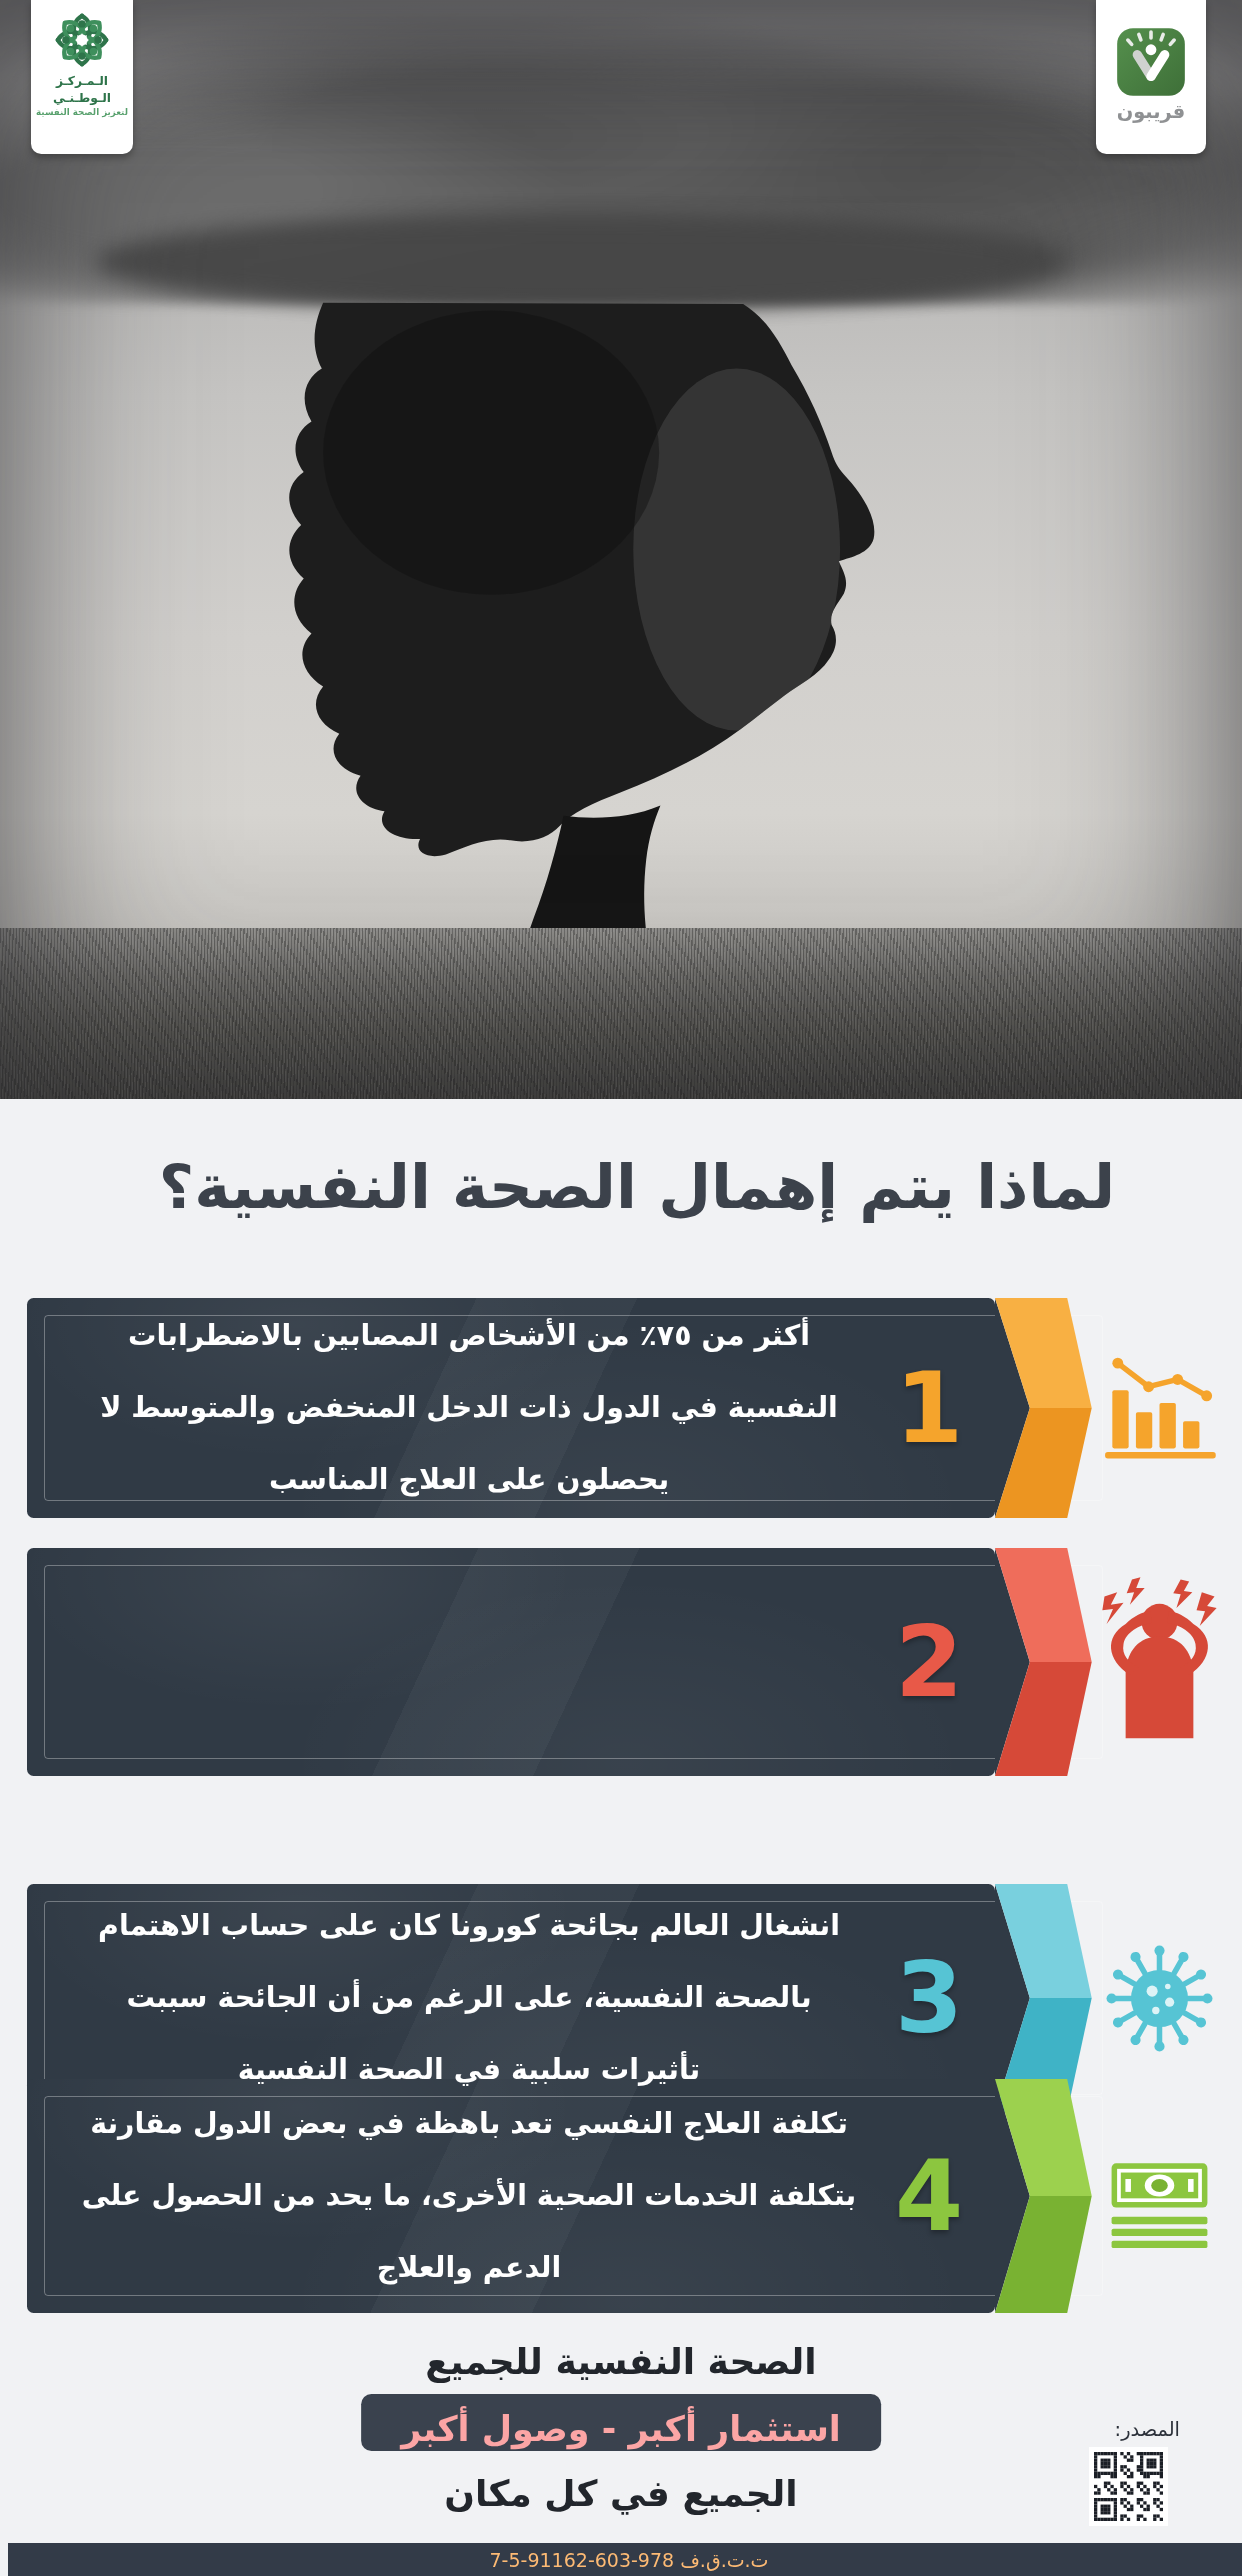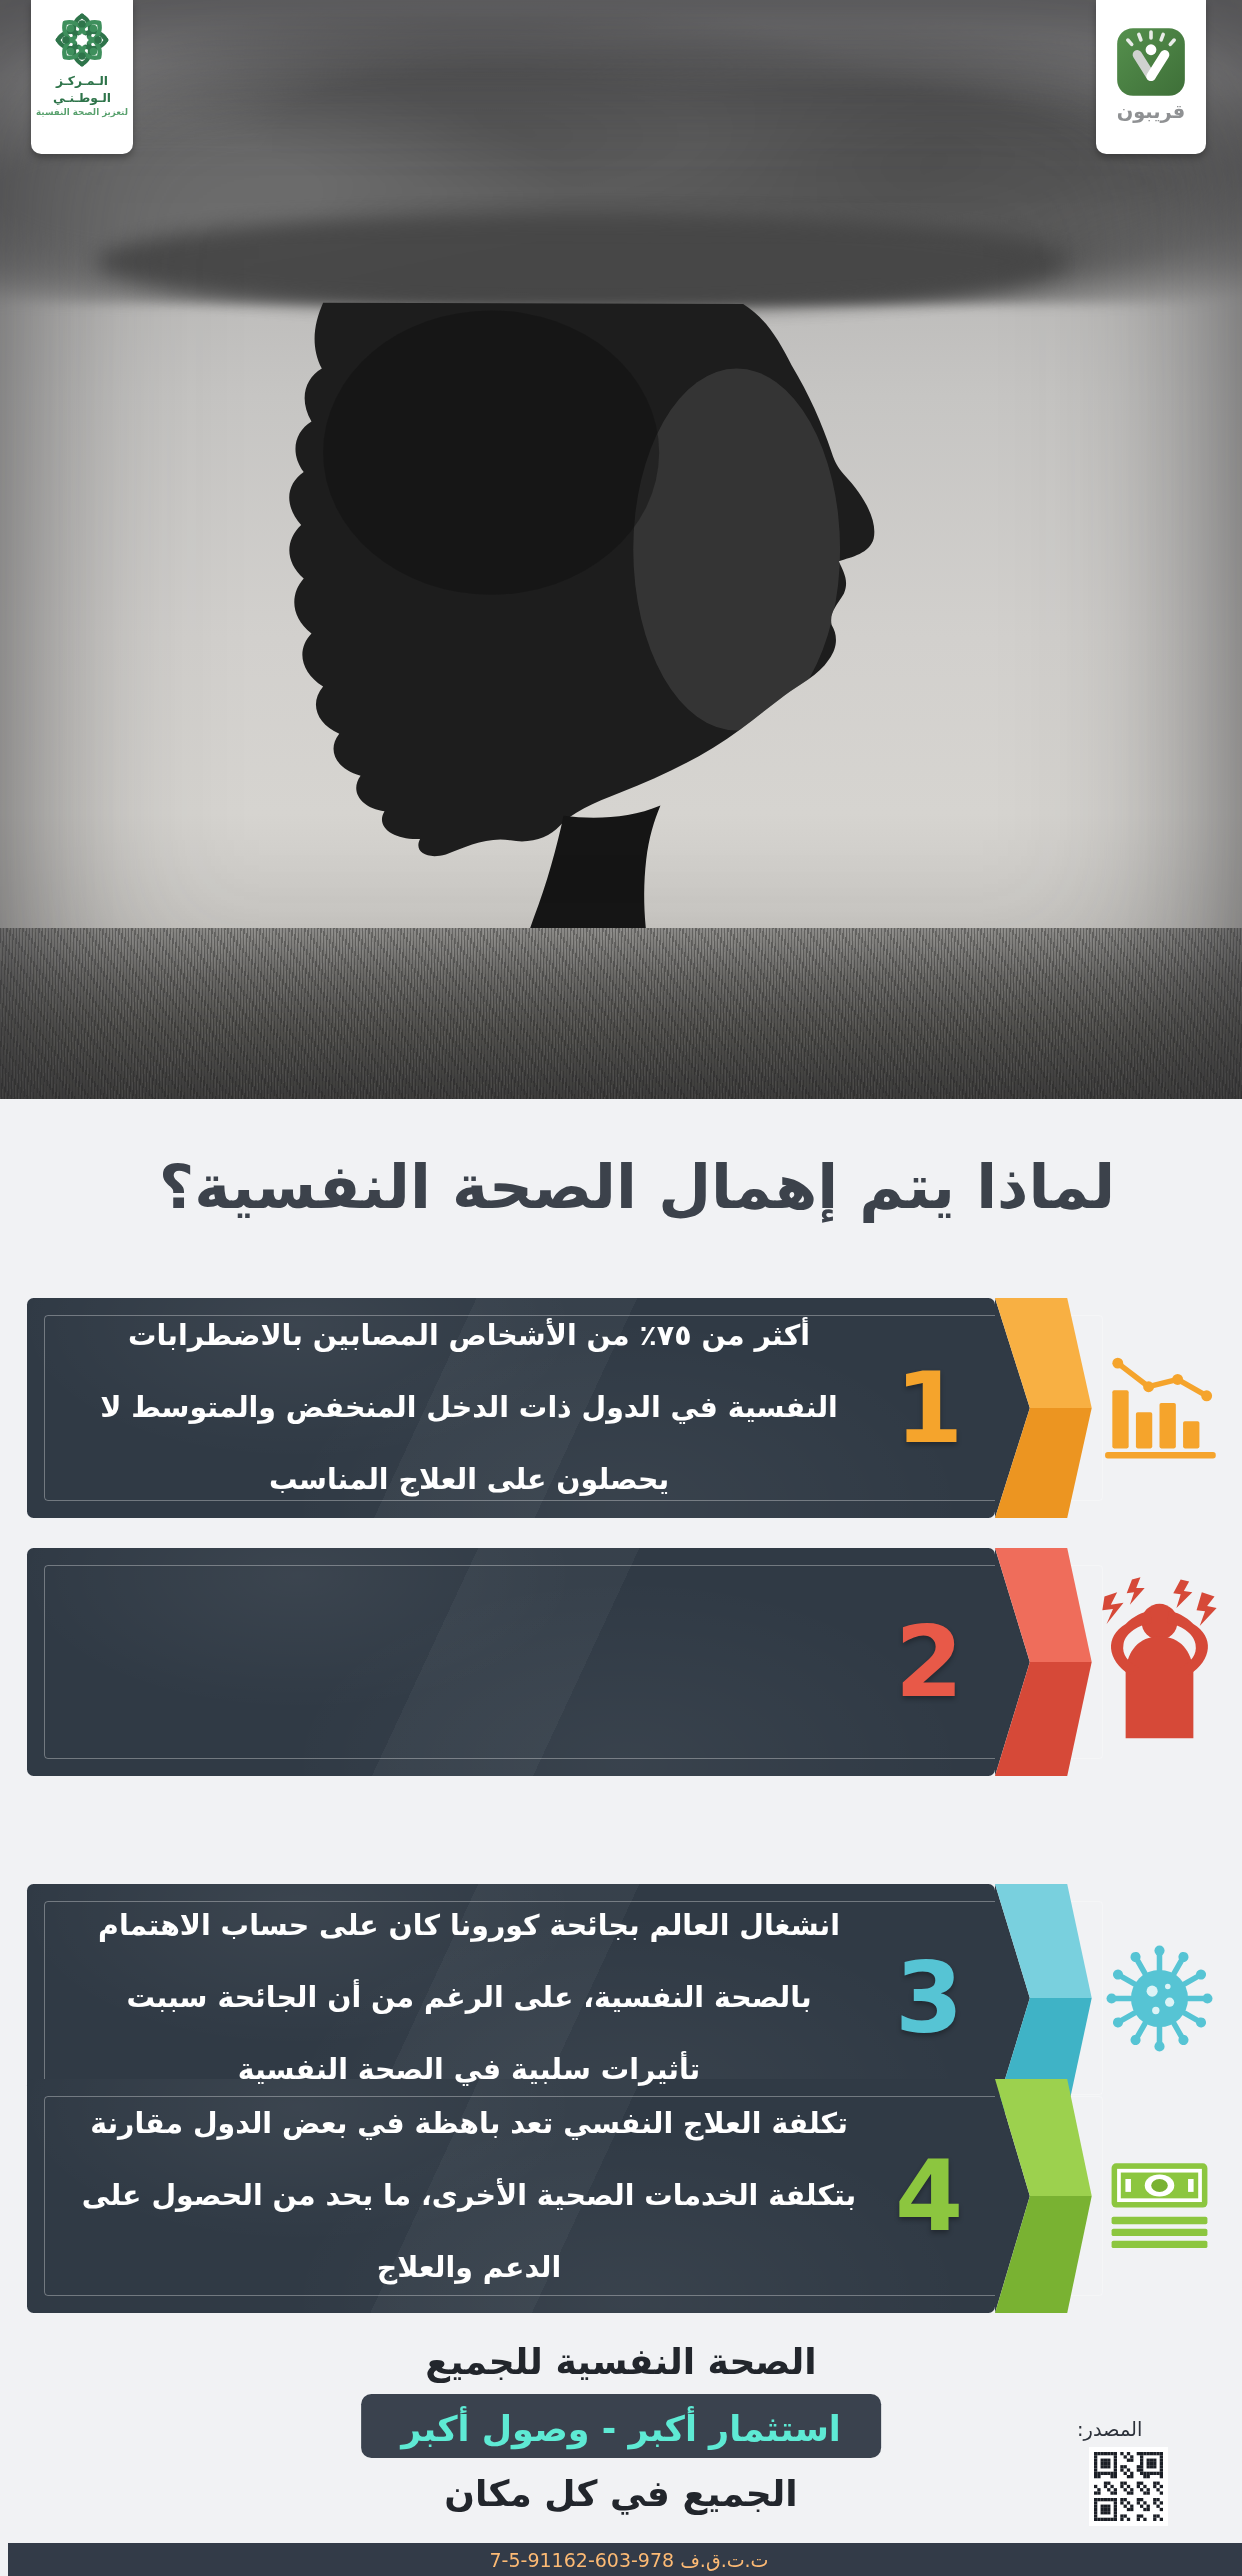--- a/index.html
+++ b/index.html
@@ -62,22 +62,22 @@
     justify-content:center;font-size:98px;font-weight:700;color:var(--accent);z-index:3;
     text-shadow:0 3.2px 5.2px rgba(0,0,0,.30);}
   .card-arrow{position:absolute;left:968px;top:0;width:98px;height:100%;}
   .card-icon{position:absolute;left:1068px;top:0;width:129px;height:100%;display:flex;align-items:center;justify-content:center;}
 
   
   .tagline{left:0;width:1242px;text-align:center;font-weight:700;color:#22262C;font-size:36px;}
   .tagline-1{top:2341px;}
   .tagline-2{top:2473px;}
   .pill{left:621px;top:2394px;transform:translateX(-50%);background:#3A424E;border-radius:10.3px;
-    height:64px;line-height:70px;padding:0 40px;color:#5eead4;font-size:35px;font-weight:700;white-space:nowrap;}
-  .source-label{left:1077px;top:2418px;width:103px;text-align:left;font-size:19.4px;color:#2c313a;font-weight:400;}
+    height:57px;line-height:70px;padding:0 40px;color:#fca5a5;font-size:35px;font-weight:700;white-space:nowrap;}
+  .source-label{left:1077px;top:2418px;width:103px;text-align:right;font-size:19.4px;color:#2c313a;font-weight:400;}
   .qr-box{left:1089px;top:2447px;width:79px;height:79px;background:#fff;display:flex;align-items:center;justify-content:center;}
   .bottom-bar{left:0;top:2543px;width:1242px;height:33px;background:#333B48;display:flex;align-items:center;
     justify-content:center;font-size:19px;color:#fdba74;letter-spacing:0.6px;margin-left:8px;}
 </style>
 </head>
 <body>
 
 <div class="poster">
 
   <div class="photo">

